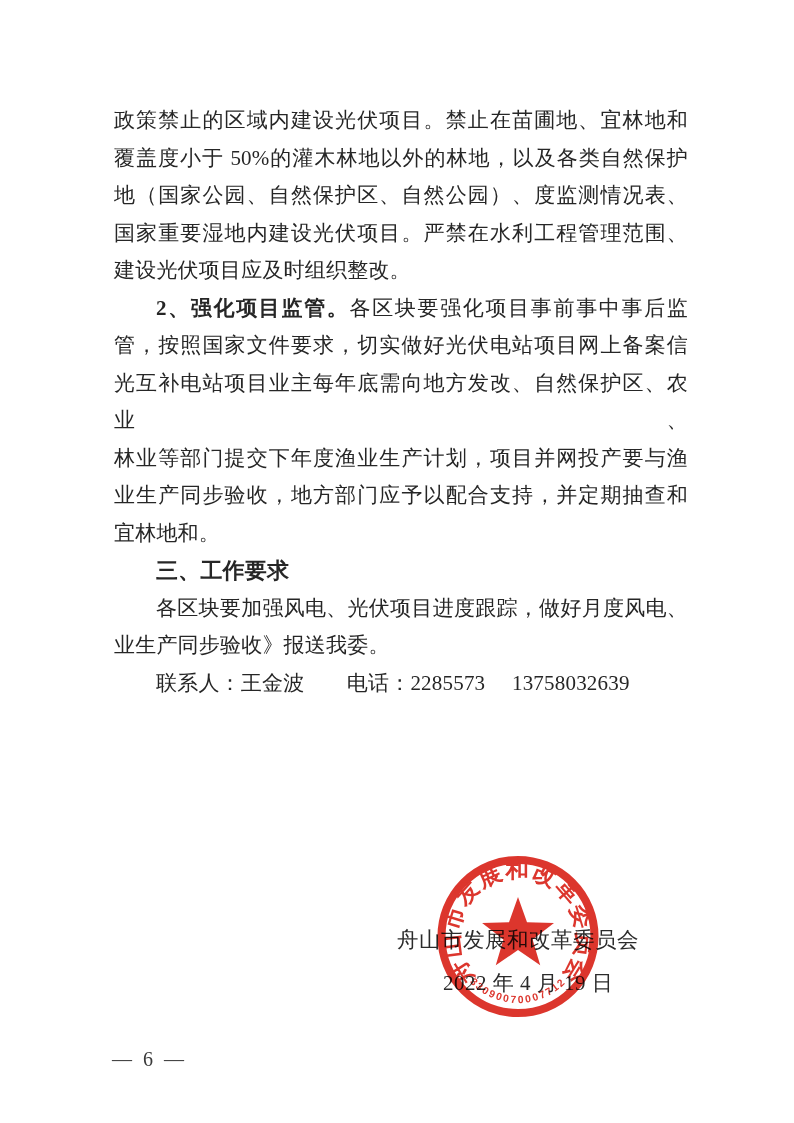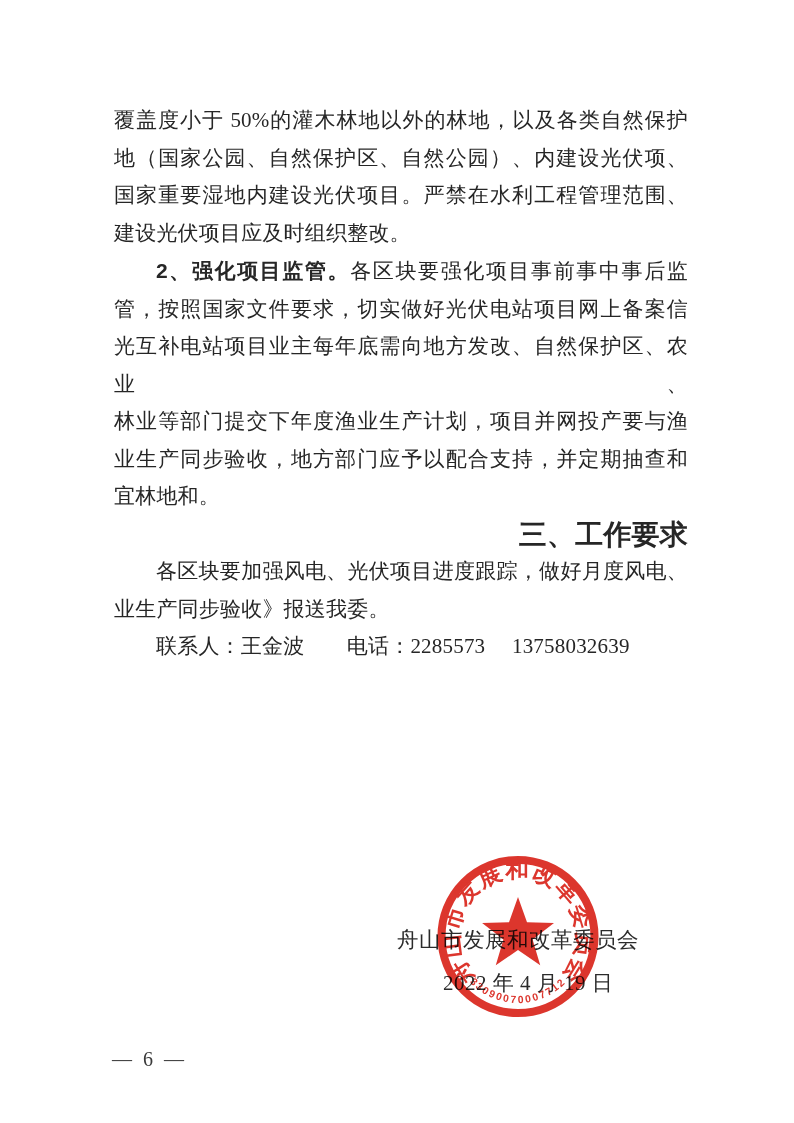--- a/index.html
+++ b/index.html
@@ -19,26 +19,26 @@
     left: 114px;
     top: 102px;
     width: 574px;
     font-size: 21px;
     line-height: 37.5px;
     letter-spacing: 0.2px;
   }
   .line { text-align: justify; text-justify: inter-character; }
   .line.j { text-align-last: justify; }
   .line.ind { text-indent: 42px; }
-  .line b { font-weight: bold; font-family: Liberation Sans, sans-serif; }
+  .line b { font-weight: bold; font-family: Liberation Serif, serif; }
   .line.heading {
     font-family: "Liberation Sans", "DejaVu Sans", sans-serif;
     font-weight: bold;
-    font-size: 28px;
-    text-align: right;
+    font-size: 22px;
+    text-align: left;
   }
 
   
   .signature {
     position: absolute;
     left: 397px;
     top: 925px;
     font-size: 21.5px;
     letter-spacing: 0.5px;
     color: #2b2b2b;
@@ -78,22 +78,23 @@
     letter-spacing: 3px;
     color: #3a3a3a;
   }
 </style>
 </head>
 <body>
 
 <div class="page">
 
   <main class="body-text">
+      <div class="line j">政策禁止的区域内建设光伏项目。禁止在苗圃地、宜林地和</div>
       <div class="line j">覆盖度小于 50%的灌木林地以外的林地，以及各类自然保护</div>
-      <div class="line j">地（国家公园、自然保护区、自然公园）、内建设光伏项、</div>
+      <div class="line j">地（国家公园、自然保护区、自然公园）、度监测情况表、</div>
       <div class="line j">国家重要湿地内建设光伏项目。严禁在水利工程管理范围、</div>
       <div class="line">建设光伏项目应及时组织整改。</div>
       <div class="line j ind"><b>2、强化项目监管。</b>各区块要强化项目事前事中事后监</div>
       <div class="line j">管，按照国家文件要求，切实做好光伏电站项目网上备案信</div>
       <div class="line j">光互补电站项目业主每年底需向地方发改、自然保护区、农业、</div>
       <div class="line j">林业等部门提交下年度渔业生产计划，项目并网投产要与渔</div>
       <div class="line j">业生产同步验收，地方部门应予以配合支持，并定期抽查和</div>
       <div class="line">宜林地和。</div>
       <div class="line ind heading">三、工作要求</div>
       <div class="line j ind">各区块要加强风电、光伏项目进度跟踪，做好月度风电、</div>

